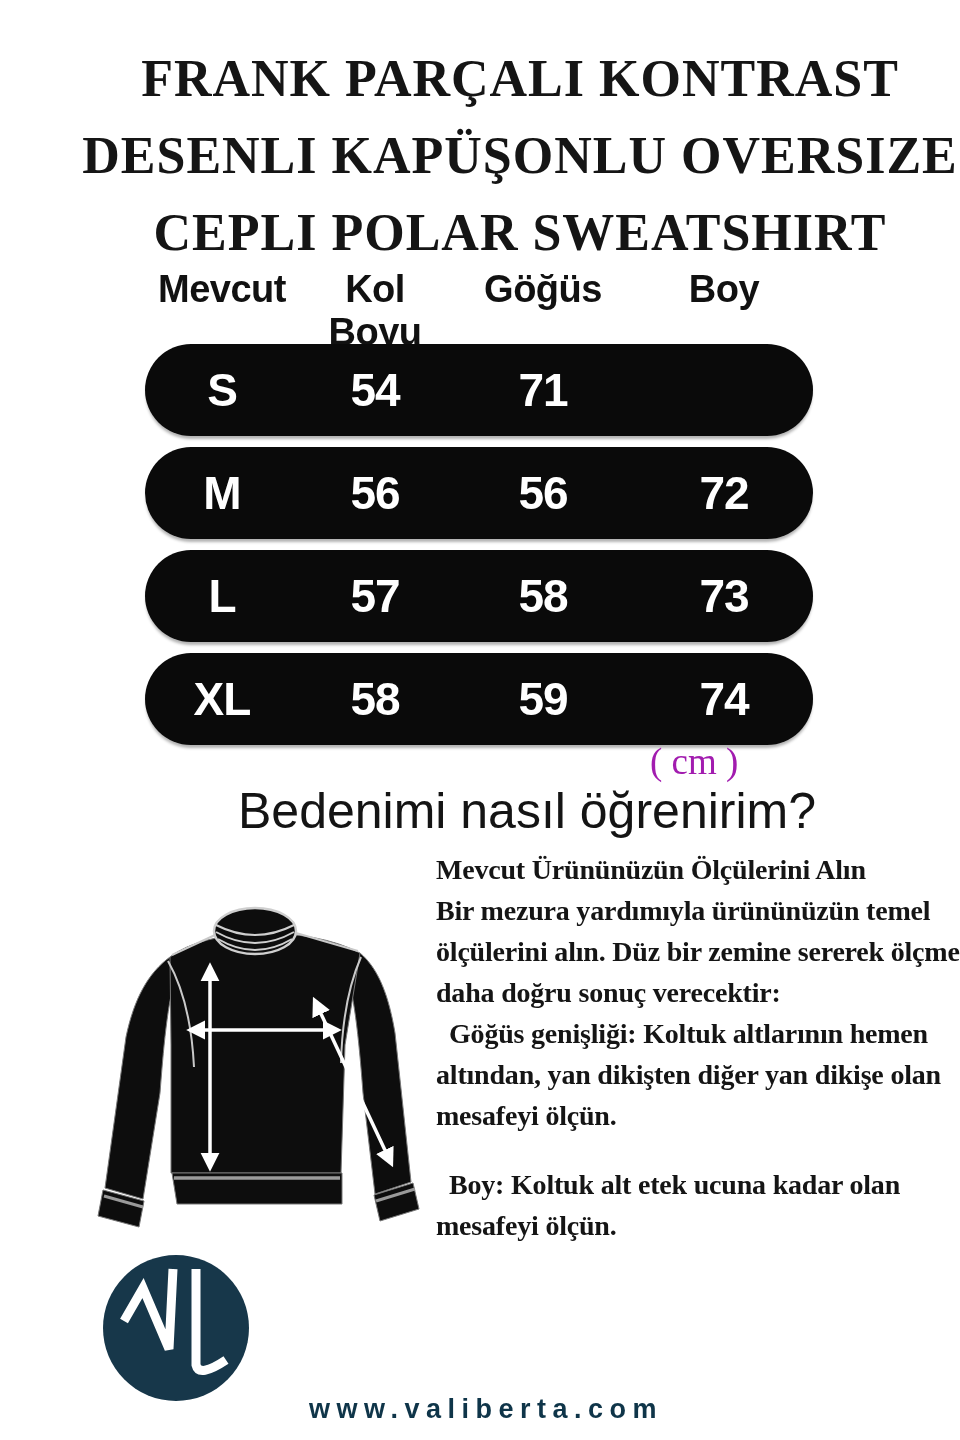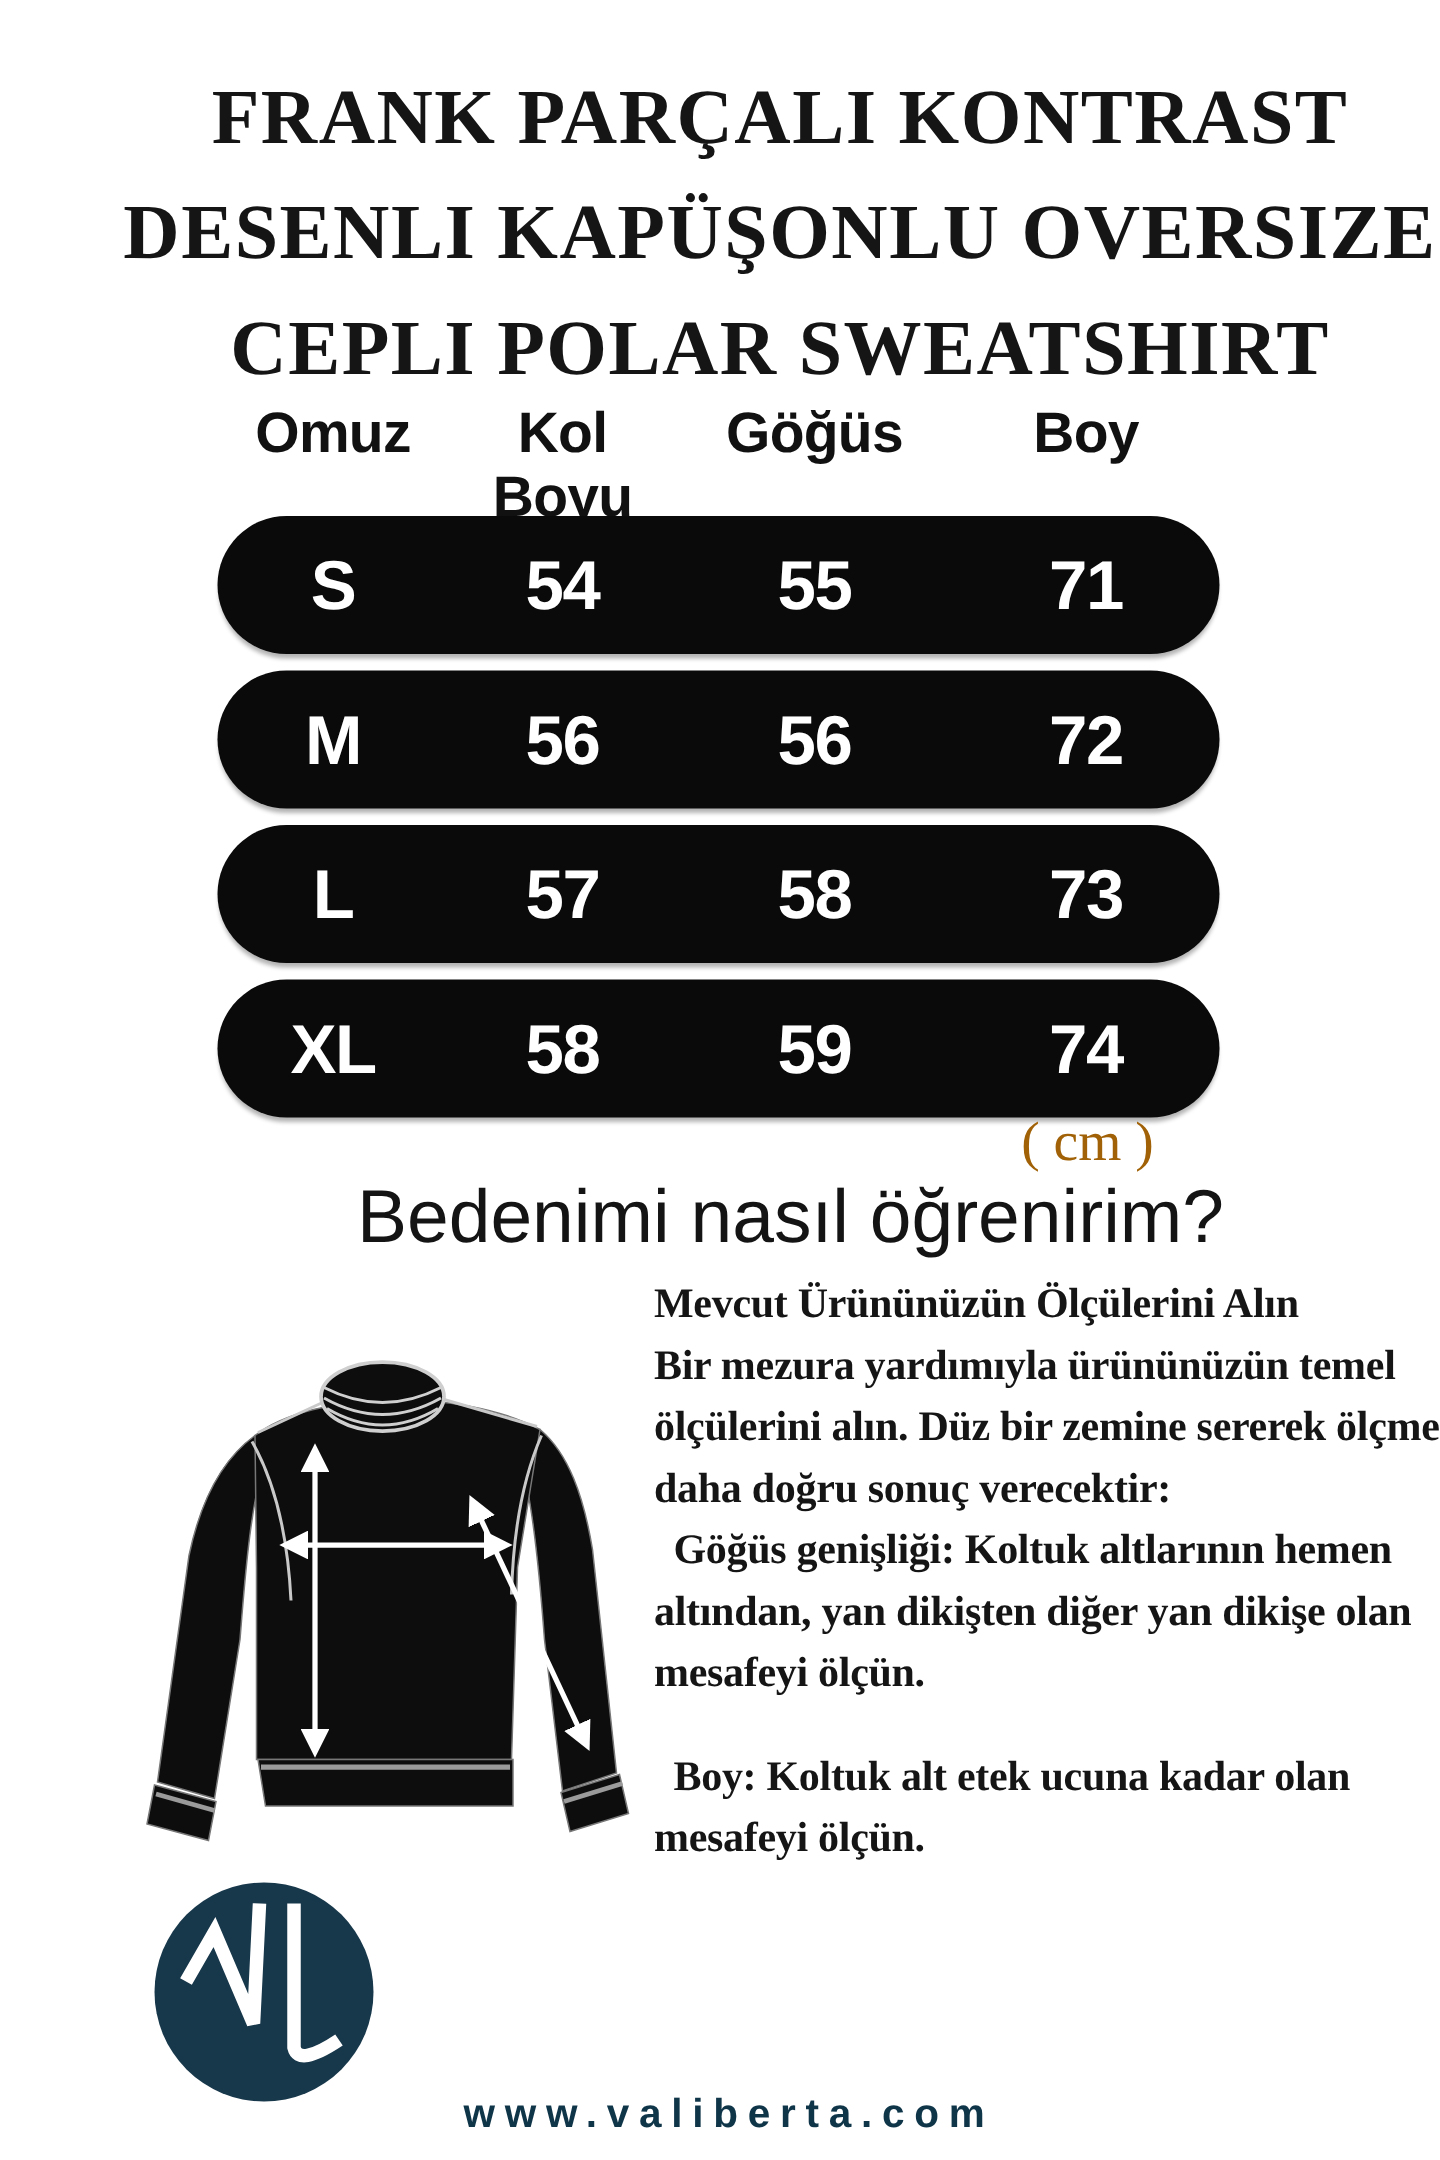--- a/index.html
+++ b/index.html
@@ -20,22 +20,22 @@
   .tbl-head span{text-align:center;}
   .tbl-rows{top:344px;}
   .pill{
     display:grid;grid-template-columns:154px 152px 184px 178px;align-items:center;
     height:92px;margin-bottom:11px;background:#0a0a0a;border-radius:46px;
     box-shadow:0 4px 3px -1px rgba(0,0,0,0.3);
     color:#ffffff;font-weight:700;font-size:46px;letter-spacing:-1px;
   }
   .pill span{text-align:center;}
   .unit-note{
-    position:absolute;top:740px;left:650px;width:150px;text-align:center;
-    font-family:"Liberation Serif",serif;font-size:37px;color:#a16207;
+    position:absolute;top:740px;left:650px;width:150px;text-align:left;
+    font-family:"Liberation Serif",serif;font-size:37px;color:#a21caf;
   }
   
   .guide-heading{
     position:absolute;top:782px;left:0;width:100%;box-sizing:border-box;
     padding-left:94px;text-align:center;
     font-family:Liberation Sans, sans-serif;font-weight:400;font-size:50px;color:#141414;
   }
   .guide-text{
     position:absolute;left:436px;top:849px;width:548px;
     font-family:"Liberation Serif",serif;font-weight:700;
@@ -58,31 +58,30 @@
 
 <div class="page">
 
   <div class="title">
     <div>FRANK PARÇALI KONTRAST</div>
     <div>DESENLI KAPÜŞONLU OVERSIZE</div>
     <div>CEPLI POLAR SWEATSHIRT</div>
   </div>
 
   <div class="tbl tbl-head">
-    <span>Omuz</span>
+    <span>Mevcut</span>
     <span>Kol Boyu</span>
     <span>Göğüs</span>
     <span>Boy</span>
   </div>
 
   <div class="tbl tbl-rows">
     <div class="pill">
       <span>S</span>
       <span>54</span>
-      <span>55</span>
       <span>71</span>
     </div>
     <div class="pill">
       <span>M</span>
       <span>56</span>
       <span>56</span>
       <span>72</span>
     </div>
     <div class="pill">
       <span>L</span>

